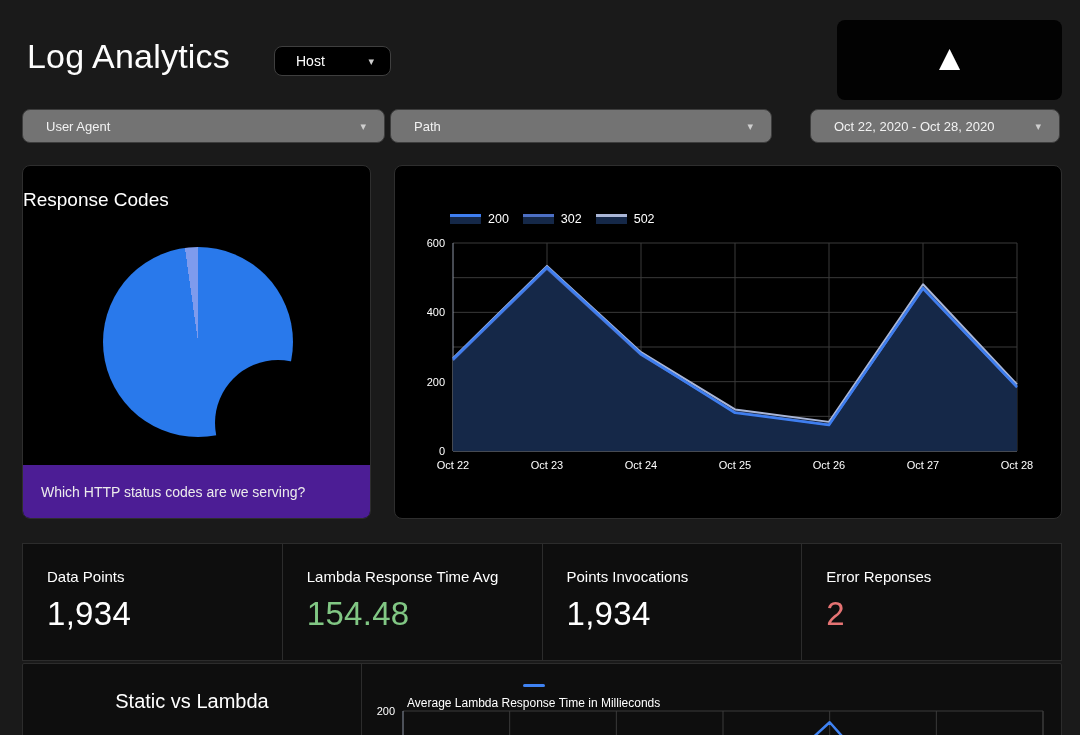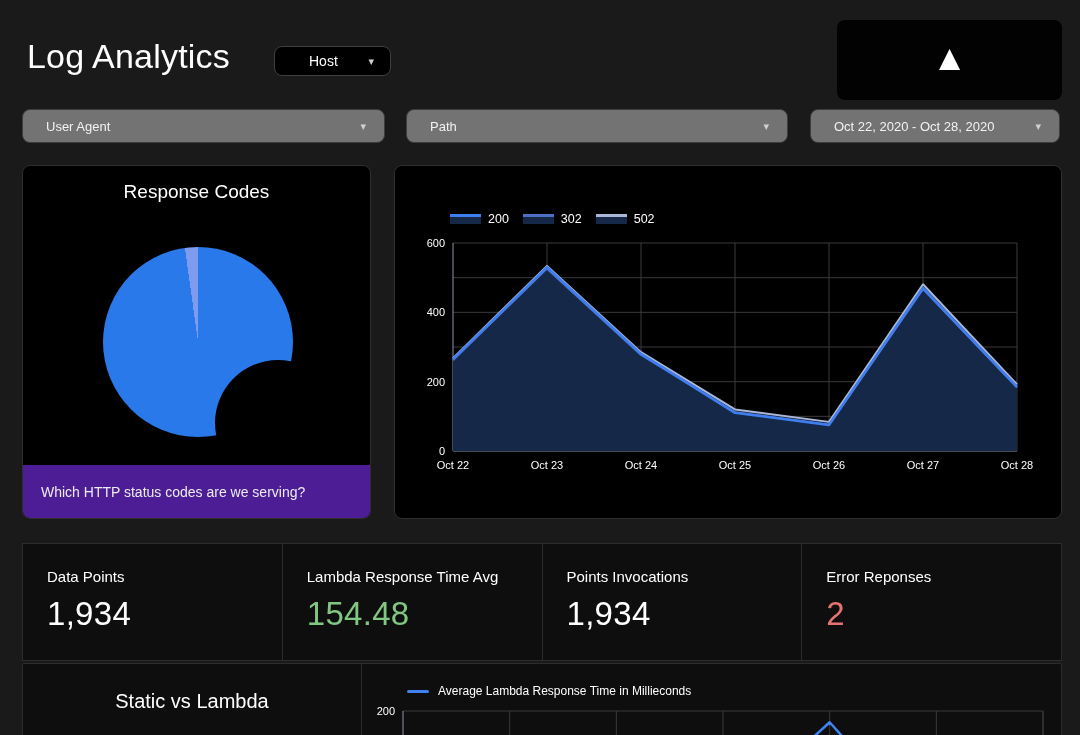--- a/index.html
+++ b/index.html
@@ -7,46 +7,46 @@
   .page {
     position:relative; width:1080px; height:735px; overflow:hidden;
     background:#1a1a1a; font-family:"Liberation Sans", sans-serif; color:#fff;
   }
   
   .page-title { position:absolute; left:27px; top:37px; font-size:34px; font-weight:400; color:#fdfdfd; letter-spacing:.2px; }
   .host-btn {
     position:absolute; left:274px; top:46px; width:117px; height:30px;
     background:#000; border:1px solid #3f3f3f; border-radius:8px;
     display:flex; align-items:center; justify-content:space-between;
-    padding:0 16px 0 34px; cursor:pointer;
+    padding:0 16px 0 21px; cursor:pointer;
   }
   .host-btn .lbl { font-size:14px; color:#fff; }
   .caret { font-size:11px; color:#cfcfcf; line-height:1; }
   .logo {
     position:absolute; left:837px; top:20px; width:225px; height:80px;
     background:#020202; border-radius:8px;
     display:flex; align-items:center; justify-content:center; gap:6px;
   }
   .logo .tri { font-size:36px; color:#fff; line-height:1; transform:translateY(-2px); }
   .logo .word { font-size:38px; font-weight:700; color:#fff; letter-spacing:.5px; }
   
   .dd {
     position:absolute; top:109px; height:34px; background:#737373;
     border:1px solid #3d3d3d; border-radius:8px;
     display:flex; align-items:center; justify-content:space-between;
     padding:0 18px 0 23px; cursor:pointer;
   }
   .dd .lbl { font-size:13px; color:#f2f2f2; }
   .dd-user-agent { left:22px;  width:363px; }
-  .dd-path       { left:406px; width:382px; }
+  .dd-path       { left:390px; width:382px; }
   .dd-date       { left:810px; width:250px;gap:20px; }
   
   .panel { position:absolute; background:#000; border:1px solid #2e2e2e; border-radius:8px; }
   .donut-panel { left:22px; top:165px; width:349px; height:354px; }
-  .donut-title { text-align:center; padding-top:15px; font-size:19px; color:#fff; }
+  .donut-title { text-align:left; padding-top:23px; font-size:19px; color:#fff; }
   .donut { position:absolute; left:80px; top:81px; width:190px; height:190px; border-radius:50%; }
   .donut-hole { position:absolute; left:112px; top:113px; width:126px; height:126px; border-radius:50%; background:#000; }
   .donut-caption {
     position:absolute; left:0; right:0; bottom:0; height:53px; background:#4c1d95;
     border-radius:0 0 7px 7px; display:flex; align-items:center; padding-left:18px;
     font-size:14px; color:#ececec;
   }
   .line-panel { left:394px; top:165px; width:668px; height:354px; }
   .legend-row { position:absolute; left:55px; top:46px; display:flex; gap:14px; align-items:center; }
   .legend-item { display:flex; align-items:center; gap:7px; cursor:pointer; }
@@ -63,21 +63,21 @@
   .stat-label { font-size:15px; color:#fff; }
   .stat-value { font-size:33px; margin-top:10px; font-weight:400; letter-spacing:.3px; }
   
   .bottom-row {
     position:absolute; left:22px; top:663px; width:1040px; height:140px;
     display:flex; background:#0e0e0e; border:1px solid #2c2c2c; border-radius:2px;
   }
   .bottom-left { width:339px; border-right:1px solid #2c2c2c; }
   .bottom-left-title { text-align:center; margin-top:26px; font-size:20px; color:#fff; }
   .bottom-right { flex:1; position:relative; }
-  .b-legend { position:absolute; left:45px; top:20px; display:flex; align-items:center; gap:9px; }
+  .b-legend { position:absolute; left:45px; top:20px; display:flex; align-items:center; gap:9px;flex-direction:column; }
   .b-swatch { width:22px; height:3px; background:#3f82f2; border-radius:2px; }
   .b-legend-label { font-size:12px; color:#fff; }
   .b-ytick { position:absolute; left:0; top:41px; width:33px; text-align:right; font-size:11px; color:#fff; }
 </style>
 </head>
 <body>
 
 <div class="page">
 
   <div class="page-title">Log Analytics</div>

